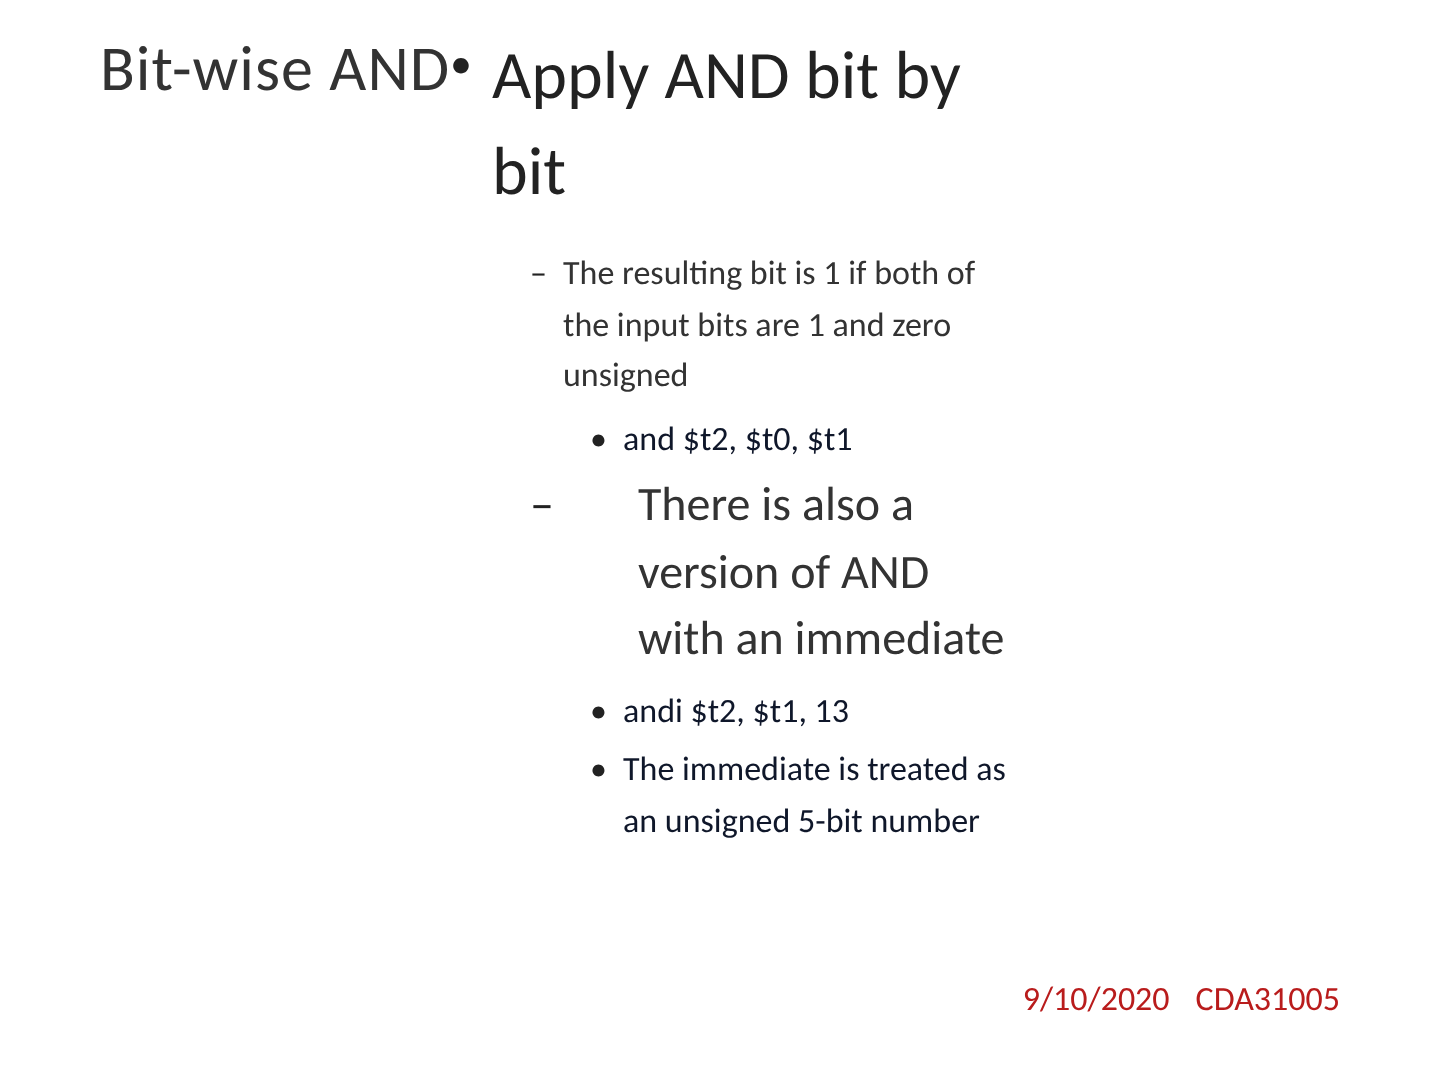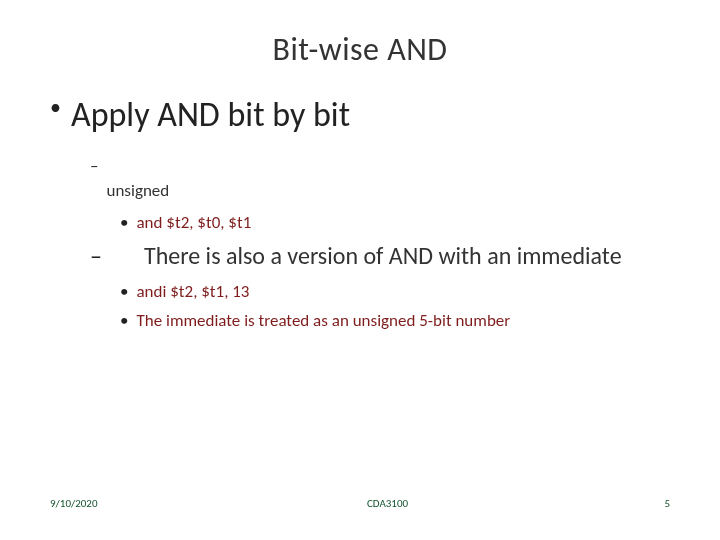--- a/index.html
+++ b/index.html
@@ -14,23 +14,23 @@
       background: #ffffff;
       font-family: 'Segoe UI', Calibri, Arial, sans-serif;
       color: #222222;
       overflow: hidden;
       position: relative;
     }
 
     .slide {
       width: 720px;
       height: 540px;
-      padding: 30px 50px 30px 50px;
-      display: flex;
-      flex-direction: column;
+      padding: 15px 50px 30px 50px;
+      display: flex;
+      flex-direction: row;
     }
 
     .slide-title {
       text-align: center;
       font-size: 32px;
       font-weight: 400;
       color: #333333;
       margin-bottom: 22px;
       letter-spacing: 0.5px;
     }
@@ -121,35 +121,35 @@
     .dot-marker {
       font-size: 17px;
       margin-right: 8px;
       line-height: 1.5;
       flex-shrink: 0;
     }
 
     .dot-text {
       font-size: 17px;
       line-height: 1.5;
-      color: #7f1d1d;
+      color: #0f172a;
     }
 
     .footer {
       display: flex;
       justify-content: space-between;
       align-items: center;
       padding-top: 10px;
       border-top: none;
       margin-top: auto;
     }
 
     .footer-left, .footer-center, .footer-right {
-      font-size: 11px;
-      color: #14532d;
+      font-size: 17px;
+      color: #b91c1c;
     }
 
     .footer-center {
       text-align: center;
       margin-left: 13px;
     }
 
     .footer-right {
       text-align: right;
     }
@@ -166,21 +166,21 @@
     <div class="bullet-l1">
       <span class="bullet-marker">•</span>
       <span class="bullet-text">Apply AND bit by bit</span>
     </div>
 
     <div class="sub-items">
 
       <div class="dash-item">
         <span class="dash-marker">–</span>
         <span class="dash-text">
-          <br>
+          <span>The resulting bit is 1 if both of the input bits are 1 and zero</span><br>
           <span>unsigned</span>
         </span>
       </div>
 
       <div class="sub-sub-items">
         <div class="dot-item">
           <span class="dot-marker">•</span>
           <span class="dot-text">and $t2, $t0, $t1</span>
         </div>
       </div>

